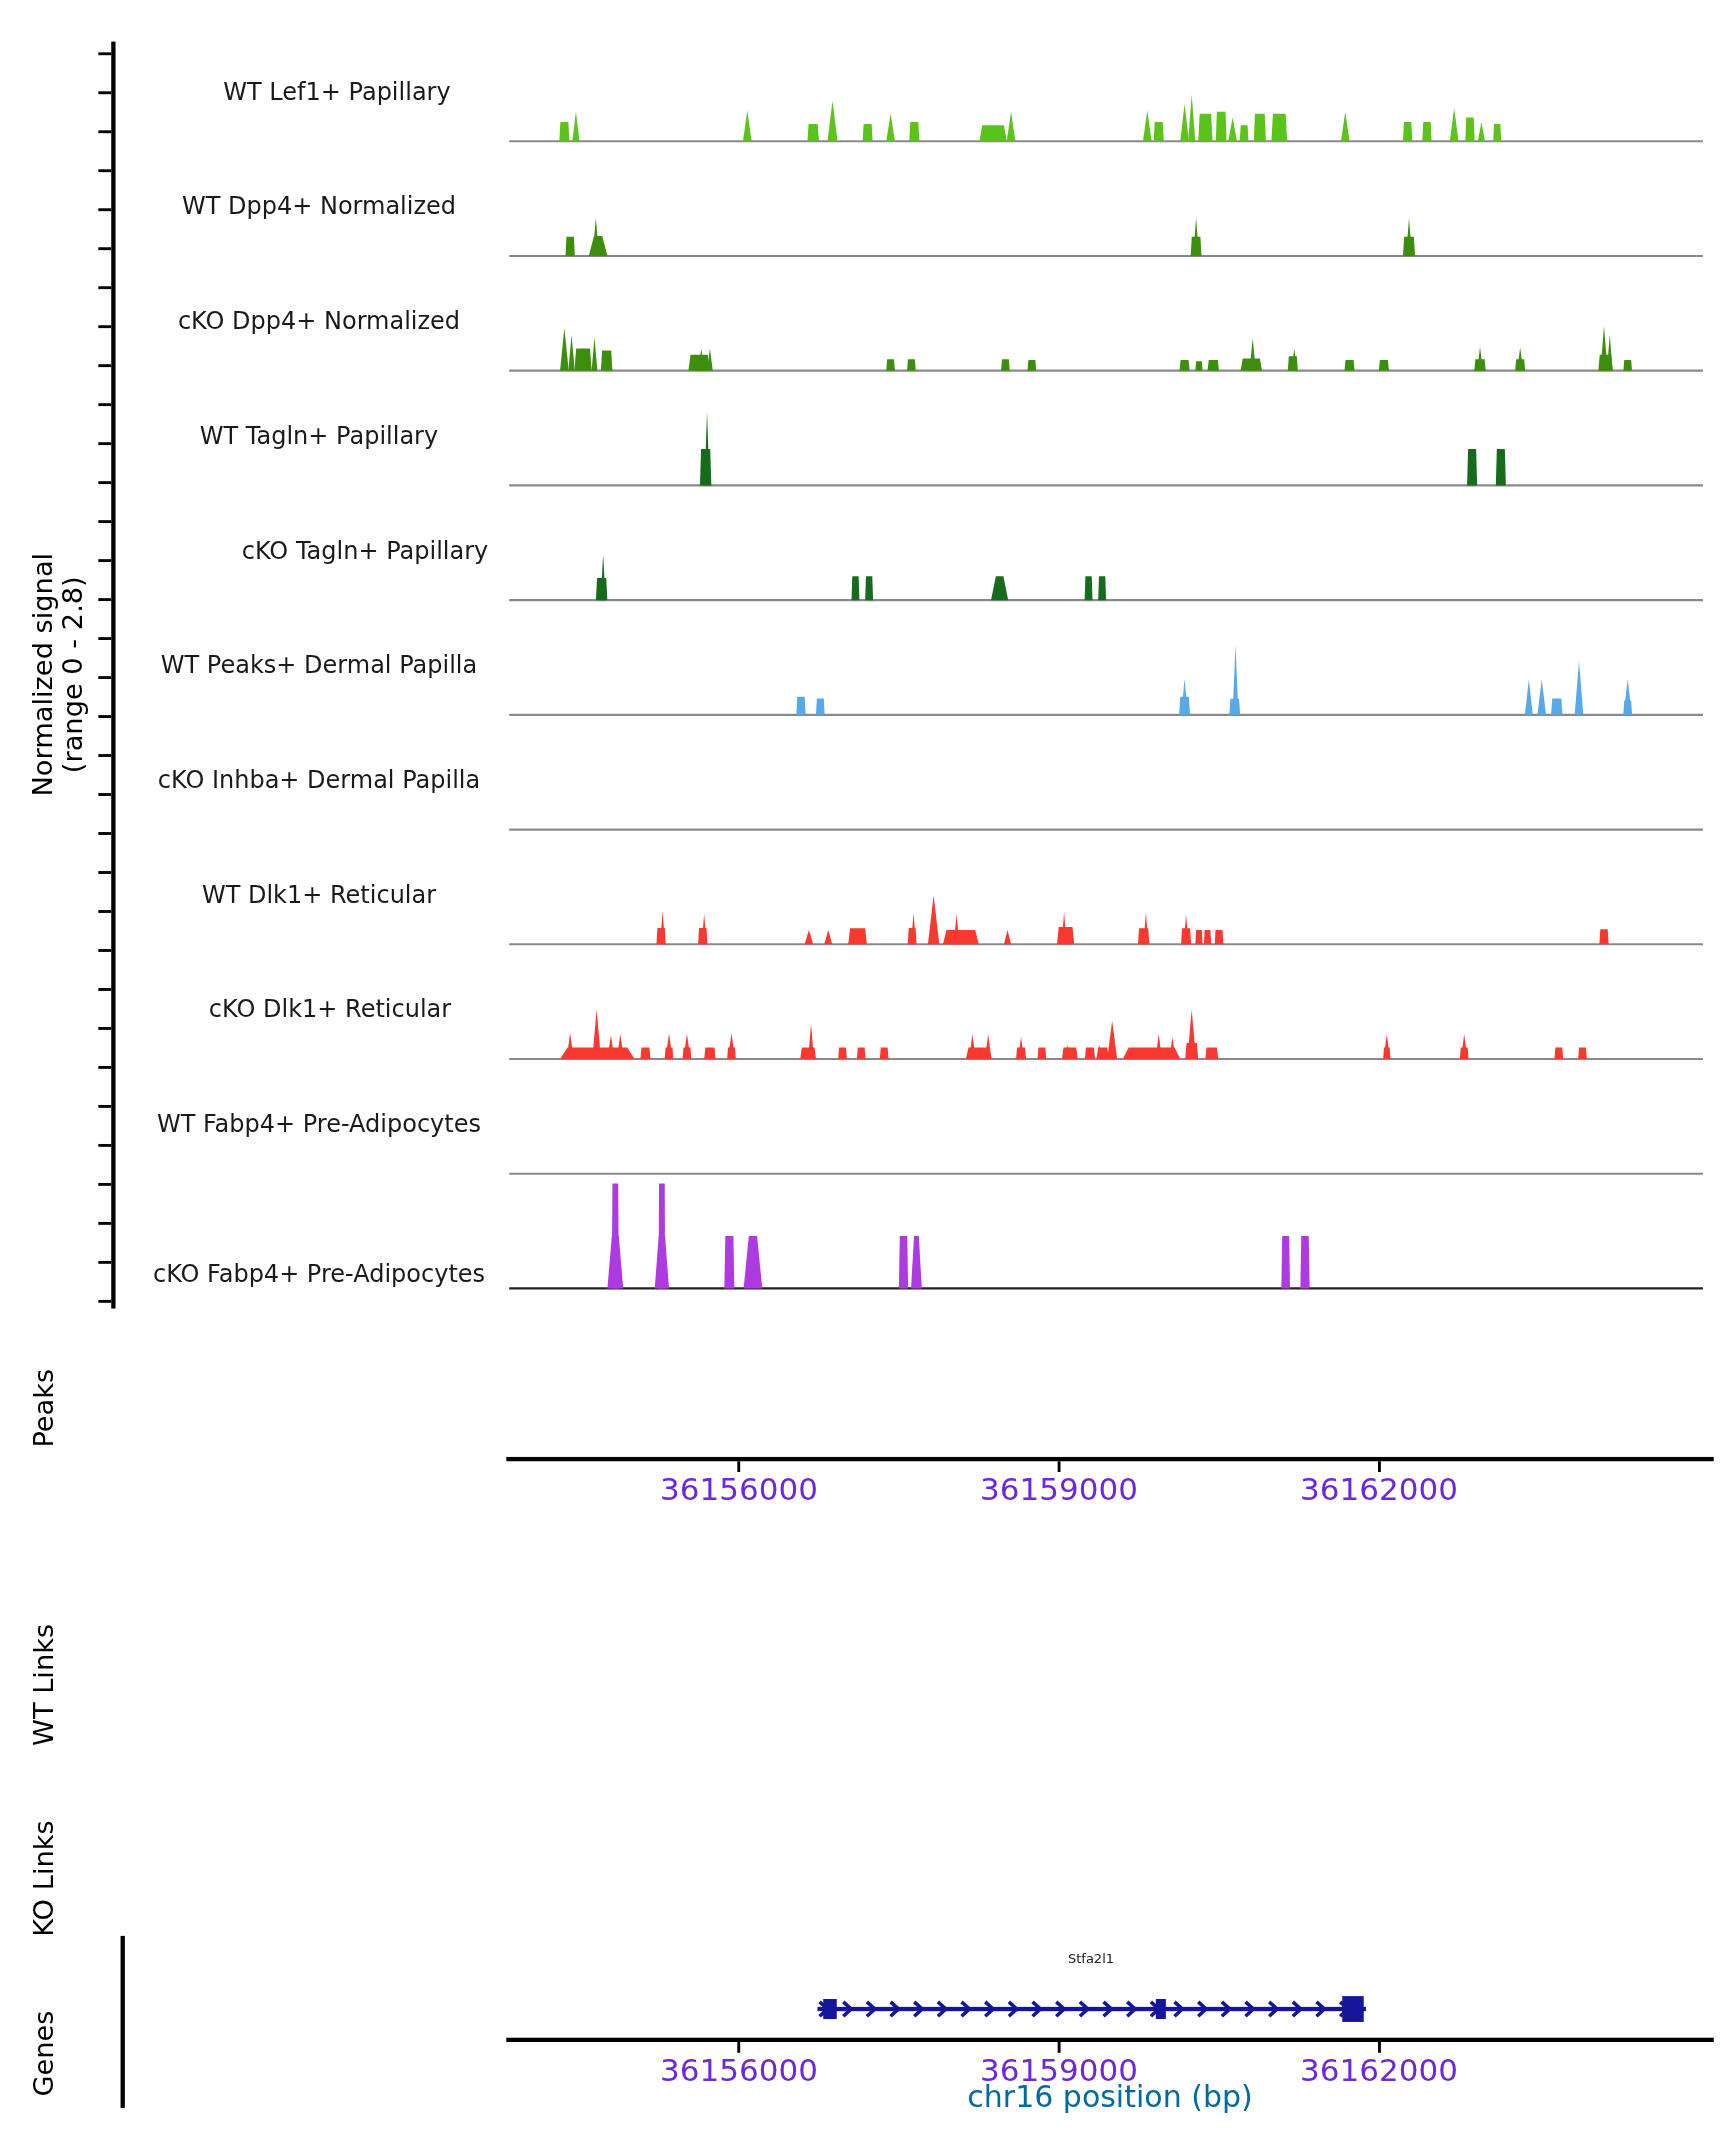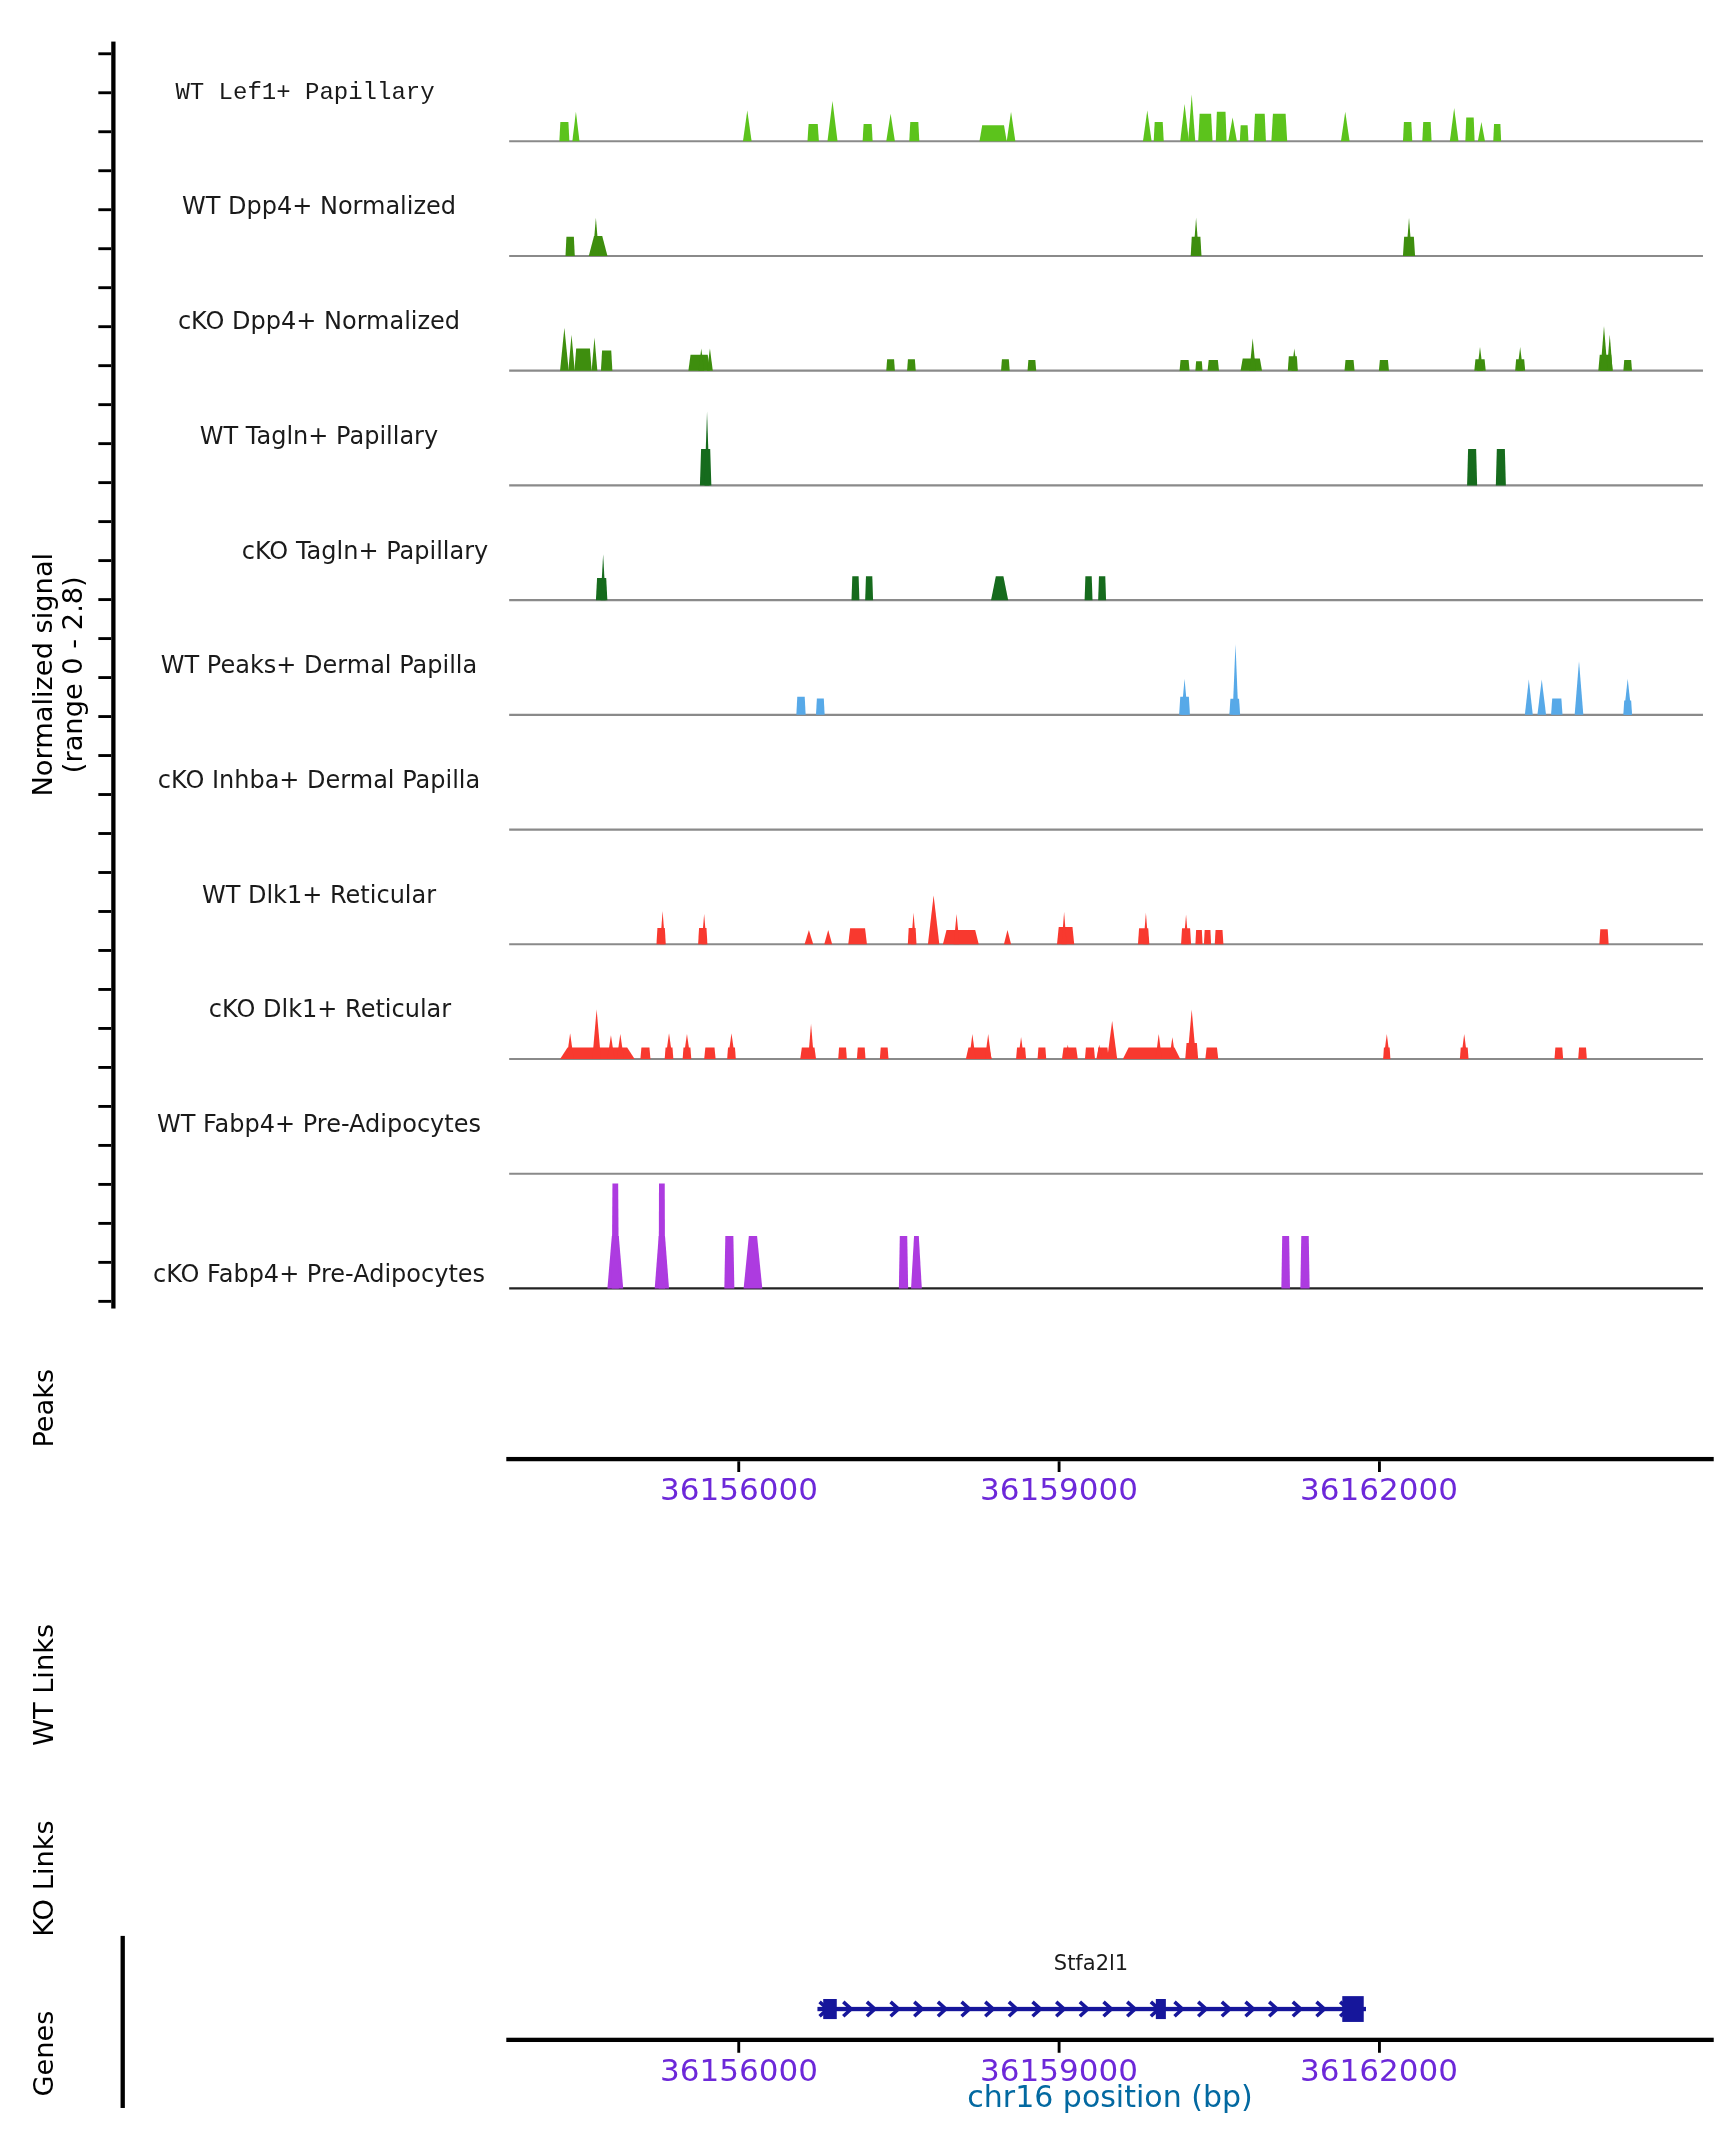--- a/index.html
+++ b/index.html
@@ -5,21 +5,21 @@
   html,body{margin:0;padding:0;background:#ffffff;}
   .figure{position:relative;width:1721px;height:2151px;background:#ffffff;overflow:hidden;
           font-family:"DejaVu Sans","Liberation Sans",sans-serif;color:#000;}
   svg{position:absolute;left:0;top:0;}
   svg text{font-family:"DejaVu Sans","Liberation Sans",sans-serif;fill:#000;}
   .track-label{position:absolute;transform:translate(-50%,-50%);font-size:24px;white-space:nowrap;color:#1a1a1a;}
   .x-tick{position:absolute;transform:translateX(-50%);font-size:31px;color:#6d28d9;white-space:nowrap;}
   .axis1-tick{top:1471px;}
   .axis2-tick{top:2052px;}
   .xlabel{position:absolute;left:1110px;top:2079px;transform:translateX(-50%);font-size:30px;color:#0369a1;white-space:nowrap;}
-  .gene-label{position:absolute;top:1951px;transform:translateX(-50%);font-size:21px;color:#1a1a1a;white-space:nowrap;}
+  .gene-label{position:absolute;top:1951px;transform:translateX(-50%);font-size:13px;color:#1a1a1a;white-space:nowrap;}
 </style>
 </head>
 <body>
 
 <div class="figure">
 
   <svg id="plot-svg" width="1721" height="2151" viewBox="0 0 2400 3000">
 
     <text x="62" y="941" transform="rotate(-90 62 941)" text-anchor="middle" dominant-baseline="middle" font-size="38">Normalized signal</text>
     <text x="104" y="941" transform="rotate(-90 104 941)" text-anchor="middle" dominant-baseline="middle" font-size="38">(range 0 - 2.8)</text>
@@ -264,21 +264,21 @@
       <polyline points="1736.951252236136,2792 1747.951252236136,2802 1736.951252236136,2812" fill="none" stroke="#16169b" stroke-width="5"></polyline>
       <polyline points="1769.951252236136,2792 1780.951252236136,2802 1769.951252236136,2812" fill="none" stroke="#16169b" stroke-width="5"></polyline>
       <polyline points="1802.951252236136,2792 1813.951252236136,2802 1802.951252236136,2812" fill="none" stroke="#16169b" stroke-width="5"></polyline>
       <polyline points="1835.951252236136,2792 1846.951252236136,2802 1835.951252236136,2812" fill="none" stroke="#16169b" stroke-width="5"></polyline>
       <polyline points="1868.951252236136,2792 1879.951252236136,2802 1868.951252236136,2812" fill="none" stroke="#16169b" stroke-width="5"></polyline>
       <rect x="1147.9932915921288" y="2788" width="18.91368515205727" height="28" fill="#16169b"></rect>
       <rect x="1611.8998211091234" y="2788" width="13.999105545617113" height="28" fill="#16169b"></rect>
       <rect x="1871.9257602862253" y="2784" width="29.934257602862317" height="36" fill="#16169b"></rect>
     </svg>
 
-  <div class="track-label" style="left: 305px; top: 92px; font-family: Liberation Mono, monospace;">WT Lef1+ Papillary</div>
+  <div class="track-label" style="left: 337px; top: 92px;">WT Lef1+ Papillary</div>
   <div class="track-label" style="left: 319px; top: 206px;">WT Dpp4+ Normalized</div>
   <div class="track-label" style="left: 319px; top: 321px;">cKO Dpp4+ Normalized</div>
   <div class="track-label" style="left: 319px; top: 436px;">WT Tagln+ Papillary</div>
   <div class="track-label" style="left: 319px; top: 551px; margin-left: 46px;">cKO Tagln+ Papillary</div>
   <div class="track-label" style="left: 319px; top: 665px;">WT Peaks+ Dermal Papilla</div>
   <div class="track-label" style="left: 319px; top: 780px;">cKO Inhba+ Dermal Papilla</div>
   <div class="track-label" style="left: 319px; top: 895px;">WT Dlk1+ Reticular</div>
   <div class="track-label" style="left: 330px; top: 1009px;">cKO Dlk1+ Reticular</div>
   <div class="track-label" style="left: 319px; top: 1124px;">WT Fabp4+ Pre-Adipocytes</div>
   <div class="track-label" style="left: 319px; top: 1274px;">cKO Fabp4+ Pre-Adipocytes</div>

